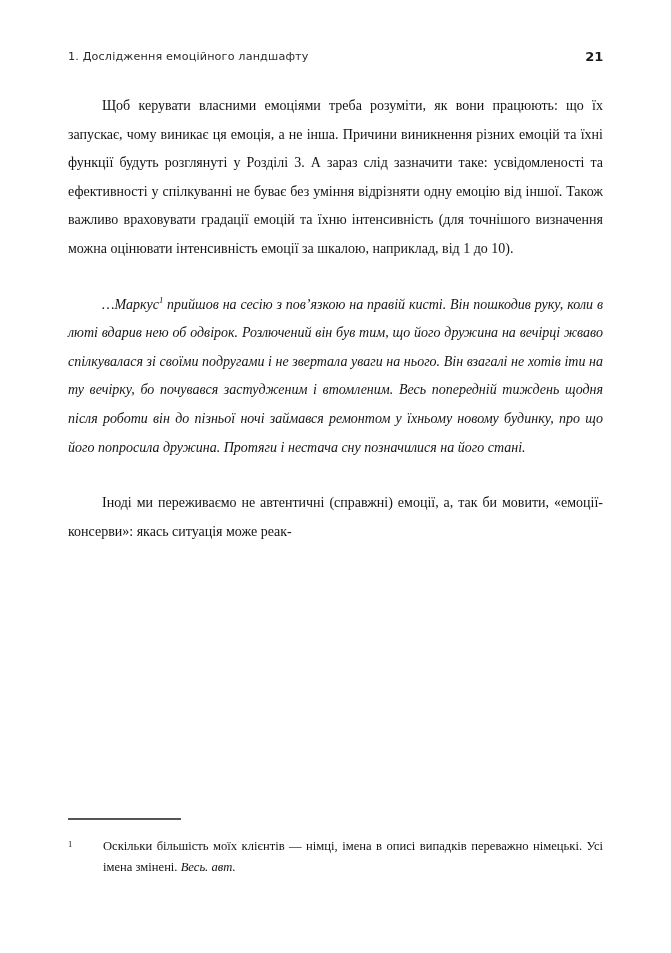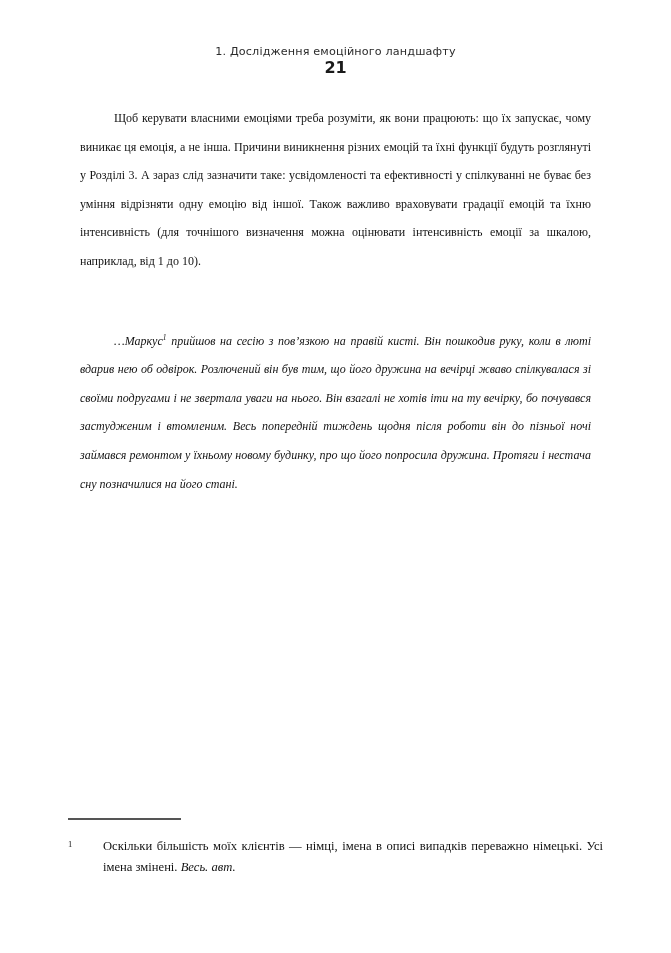--- a/index.html
+++ b/index.html
@@ -21,51 +21,50 @@
   
   .running-head {
     position: absolute;
     top: 45px;
     left: 68px;
     right: 68px;
     height: 22px;
     display: flex;
     align-items: center;
     justify-content: space-between;
-    flex-direction: column;
   }
 
   .running-head-title {
     font-family: "DejaVu Sans", sans-serif;
     font-size: 11.2px;
     letter-spacing: 0.15px;
     color: #2b2b2b;
     white-space: nowrap;
   }
 
   .running-head-folio {
     font-family: "DejaVu Sans", sans-serif;
-    font-size: 16px;
+    font-size: 13px;
     font-weight: 700;
     color: #1a1a1a;
     letter-spacing: -0.2px;
   }
 
   
   .textblock {
     position: absolute;
     top: 92px;
     left: 68px;
     width: 535px;
   }
 
   p {
-    margin: 12px;
+    margin: 0;
     font-family: "Liberation Serif", "DejaVu Serif", serif;
-    font-size: 12px;
+    font-size: 14px;
     line-height: 28.6px;
     color: #131313;
     text-align: justify;
     text-justify: inter-word;
     hyphens: manual;
   }
 
   p.body {
     text-indent: 34px;
   }
@@ -145,20 +144,21 @@
 
     <div class="gap-large"></div>
 
     <p class="case">
       <span>…Маркус</span><sup class="fn-ref">1</sup><span> прийшов на сесію з пов’язкою на правій кисті. Він пошкодив руку, коли в люті вдарив нею об одвірок. Розлючений він був тим, що його дружина на вечірці жваво спілкувалася зі своїми подругами і не звертала уваги на нього. Він взагалі не хотів іти на ту вечірку, бо почувався застудженим і втомленим. Весь попередній тиждень щодня після роботи він до пізньої ночі займався ремонтом у їхньому новому будинку, про що його попросила дружина. Протяги і нестача сну позначилися на його стані.</span>
     </p>
 
 
     <div class="gap-large"></div>
 
+    <p class="body">Іноді ми переживаємо не автентичні (справжні) емоції, а, так би мовити, «емоції-консерви»: якась ситуація може реак-</p>
 
   </div>
 
   <div class="footnote-area">
     <div class="footnote-rule"></div>
     <div class="footnote">
       <span class="footnote-marker">1</span><span>Оскільки більшість моїх клієнтів — німці, імена в описі випадків переважно німецькі. Усі імена змінені. </span><em>Весь. авт.</em>
     </div>
   </div>
 

